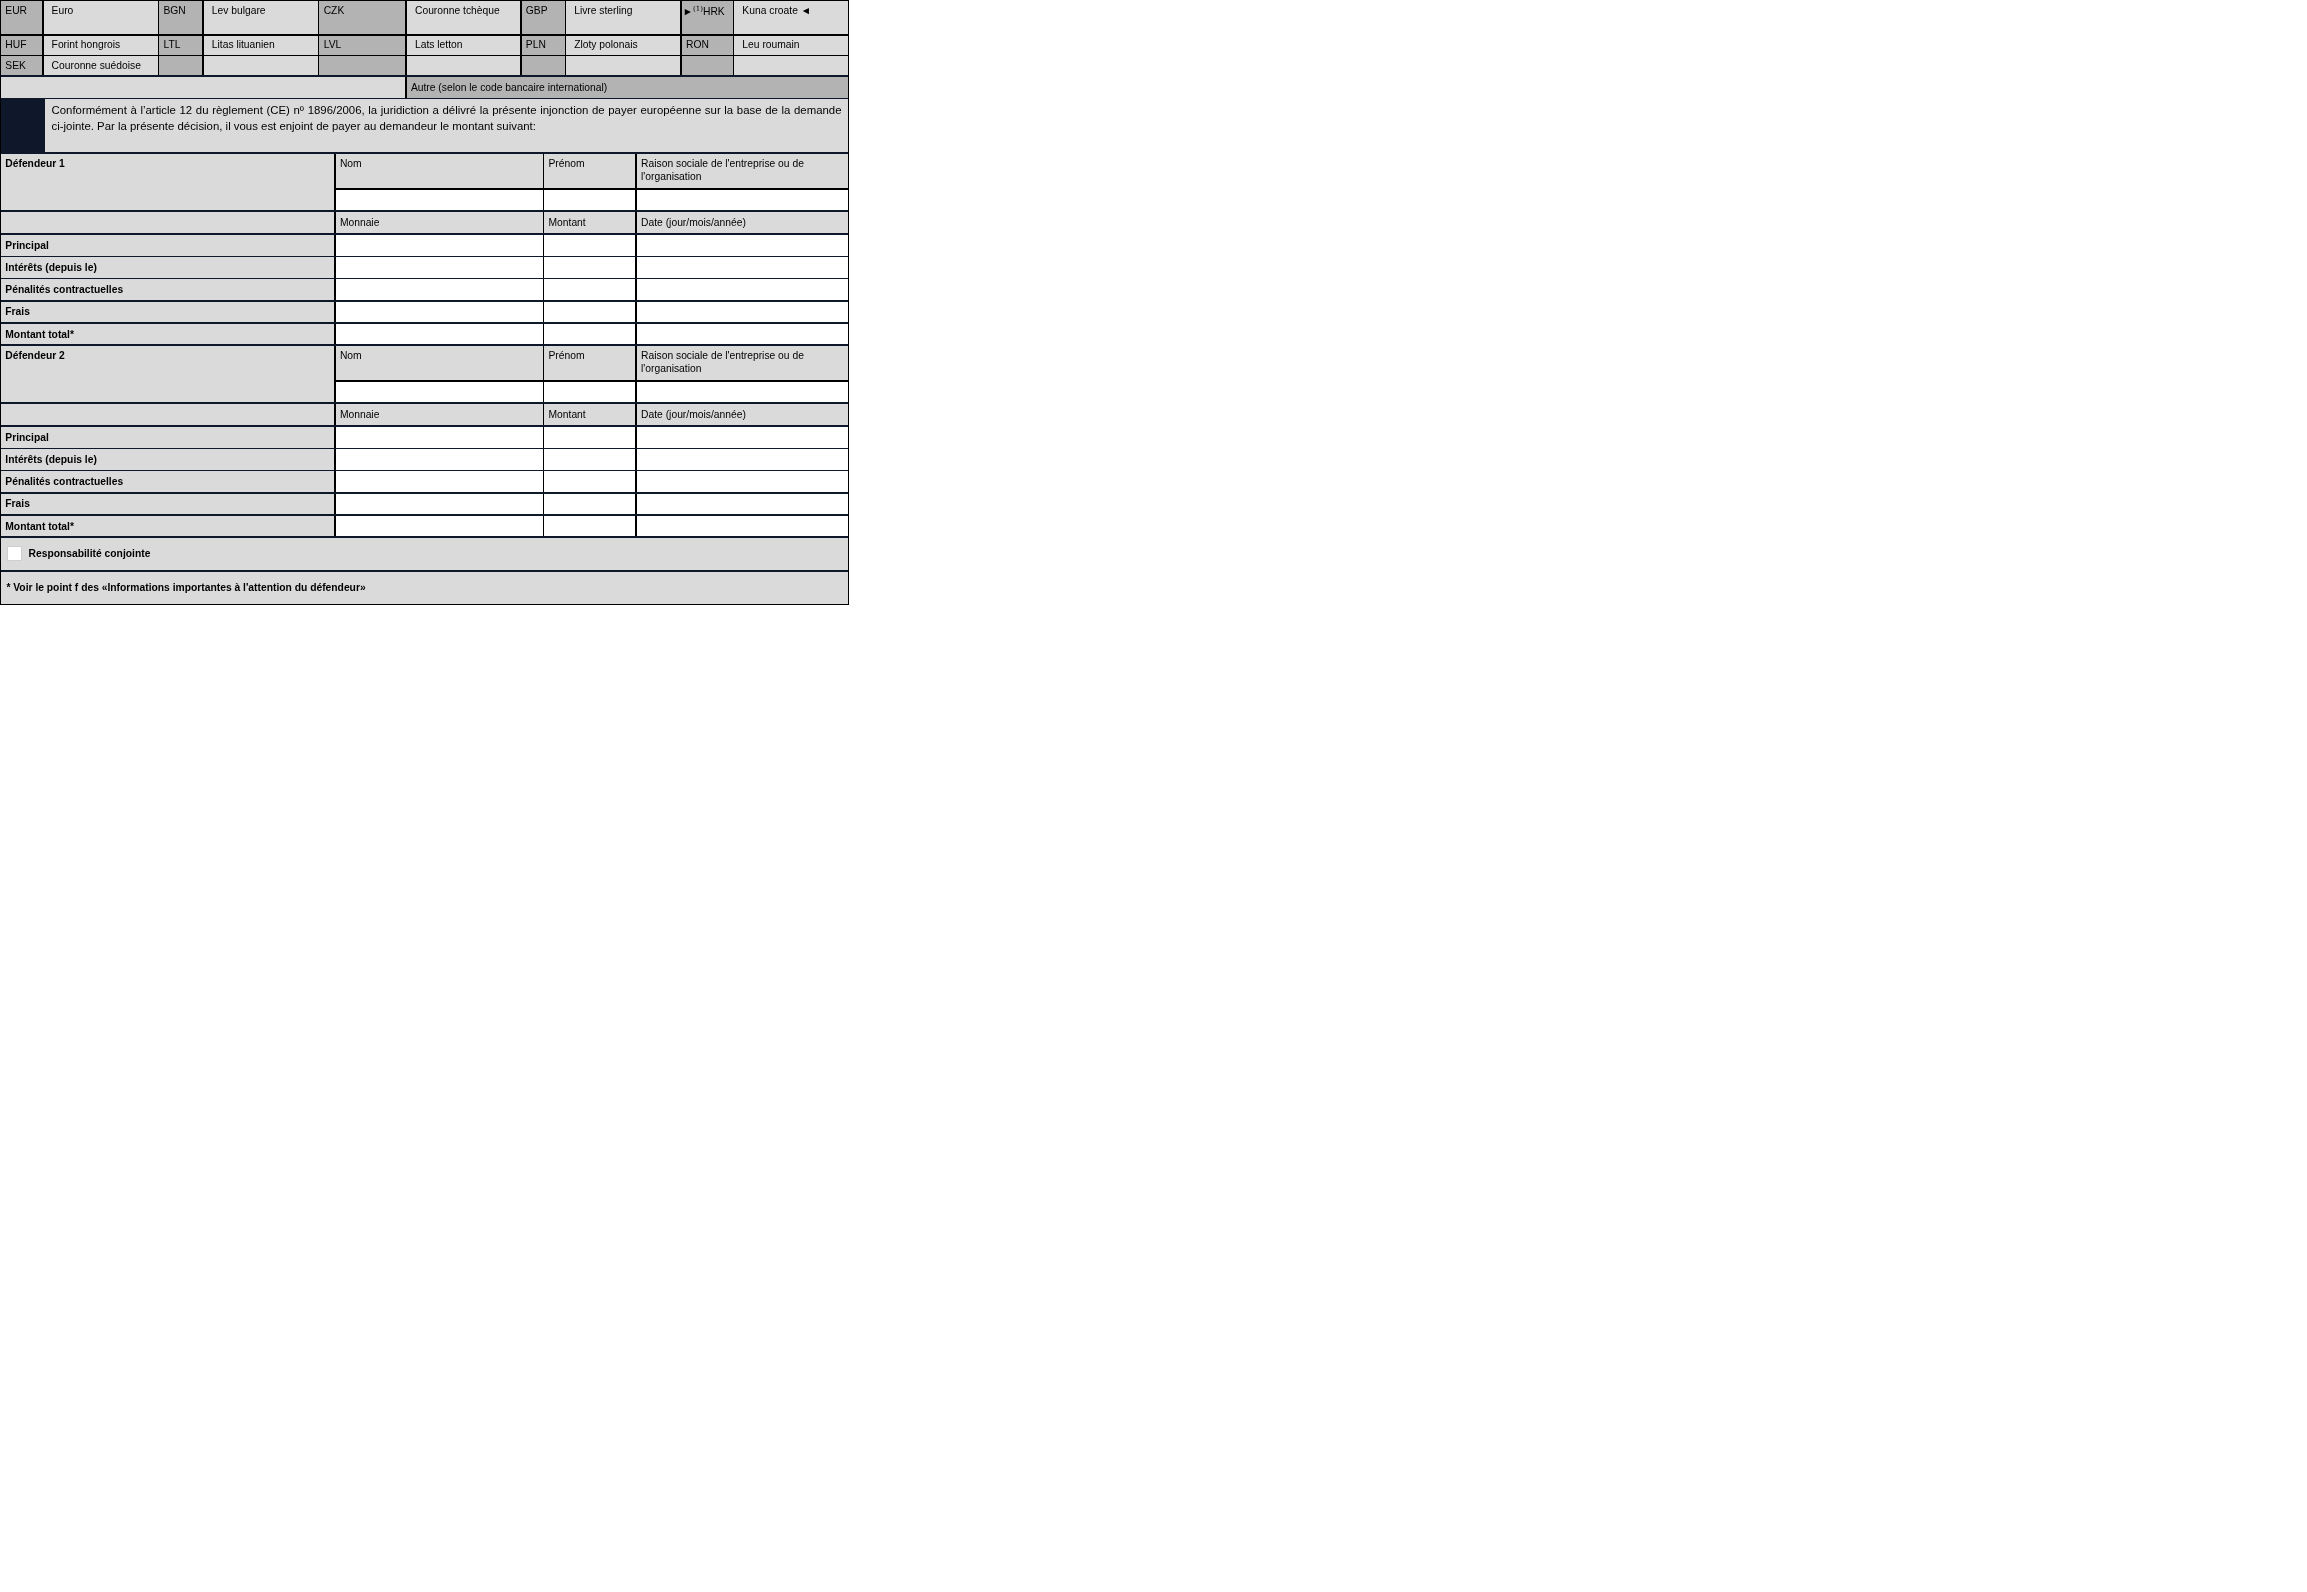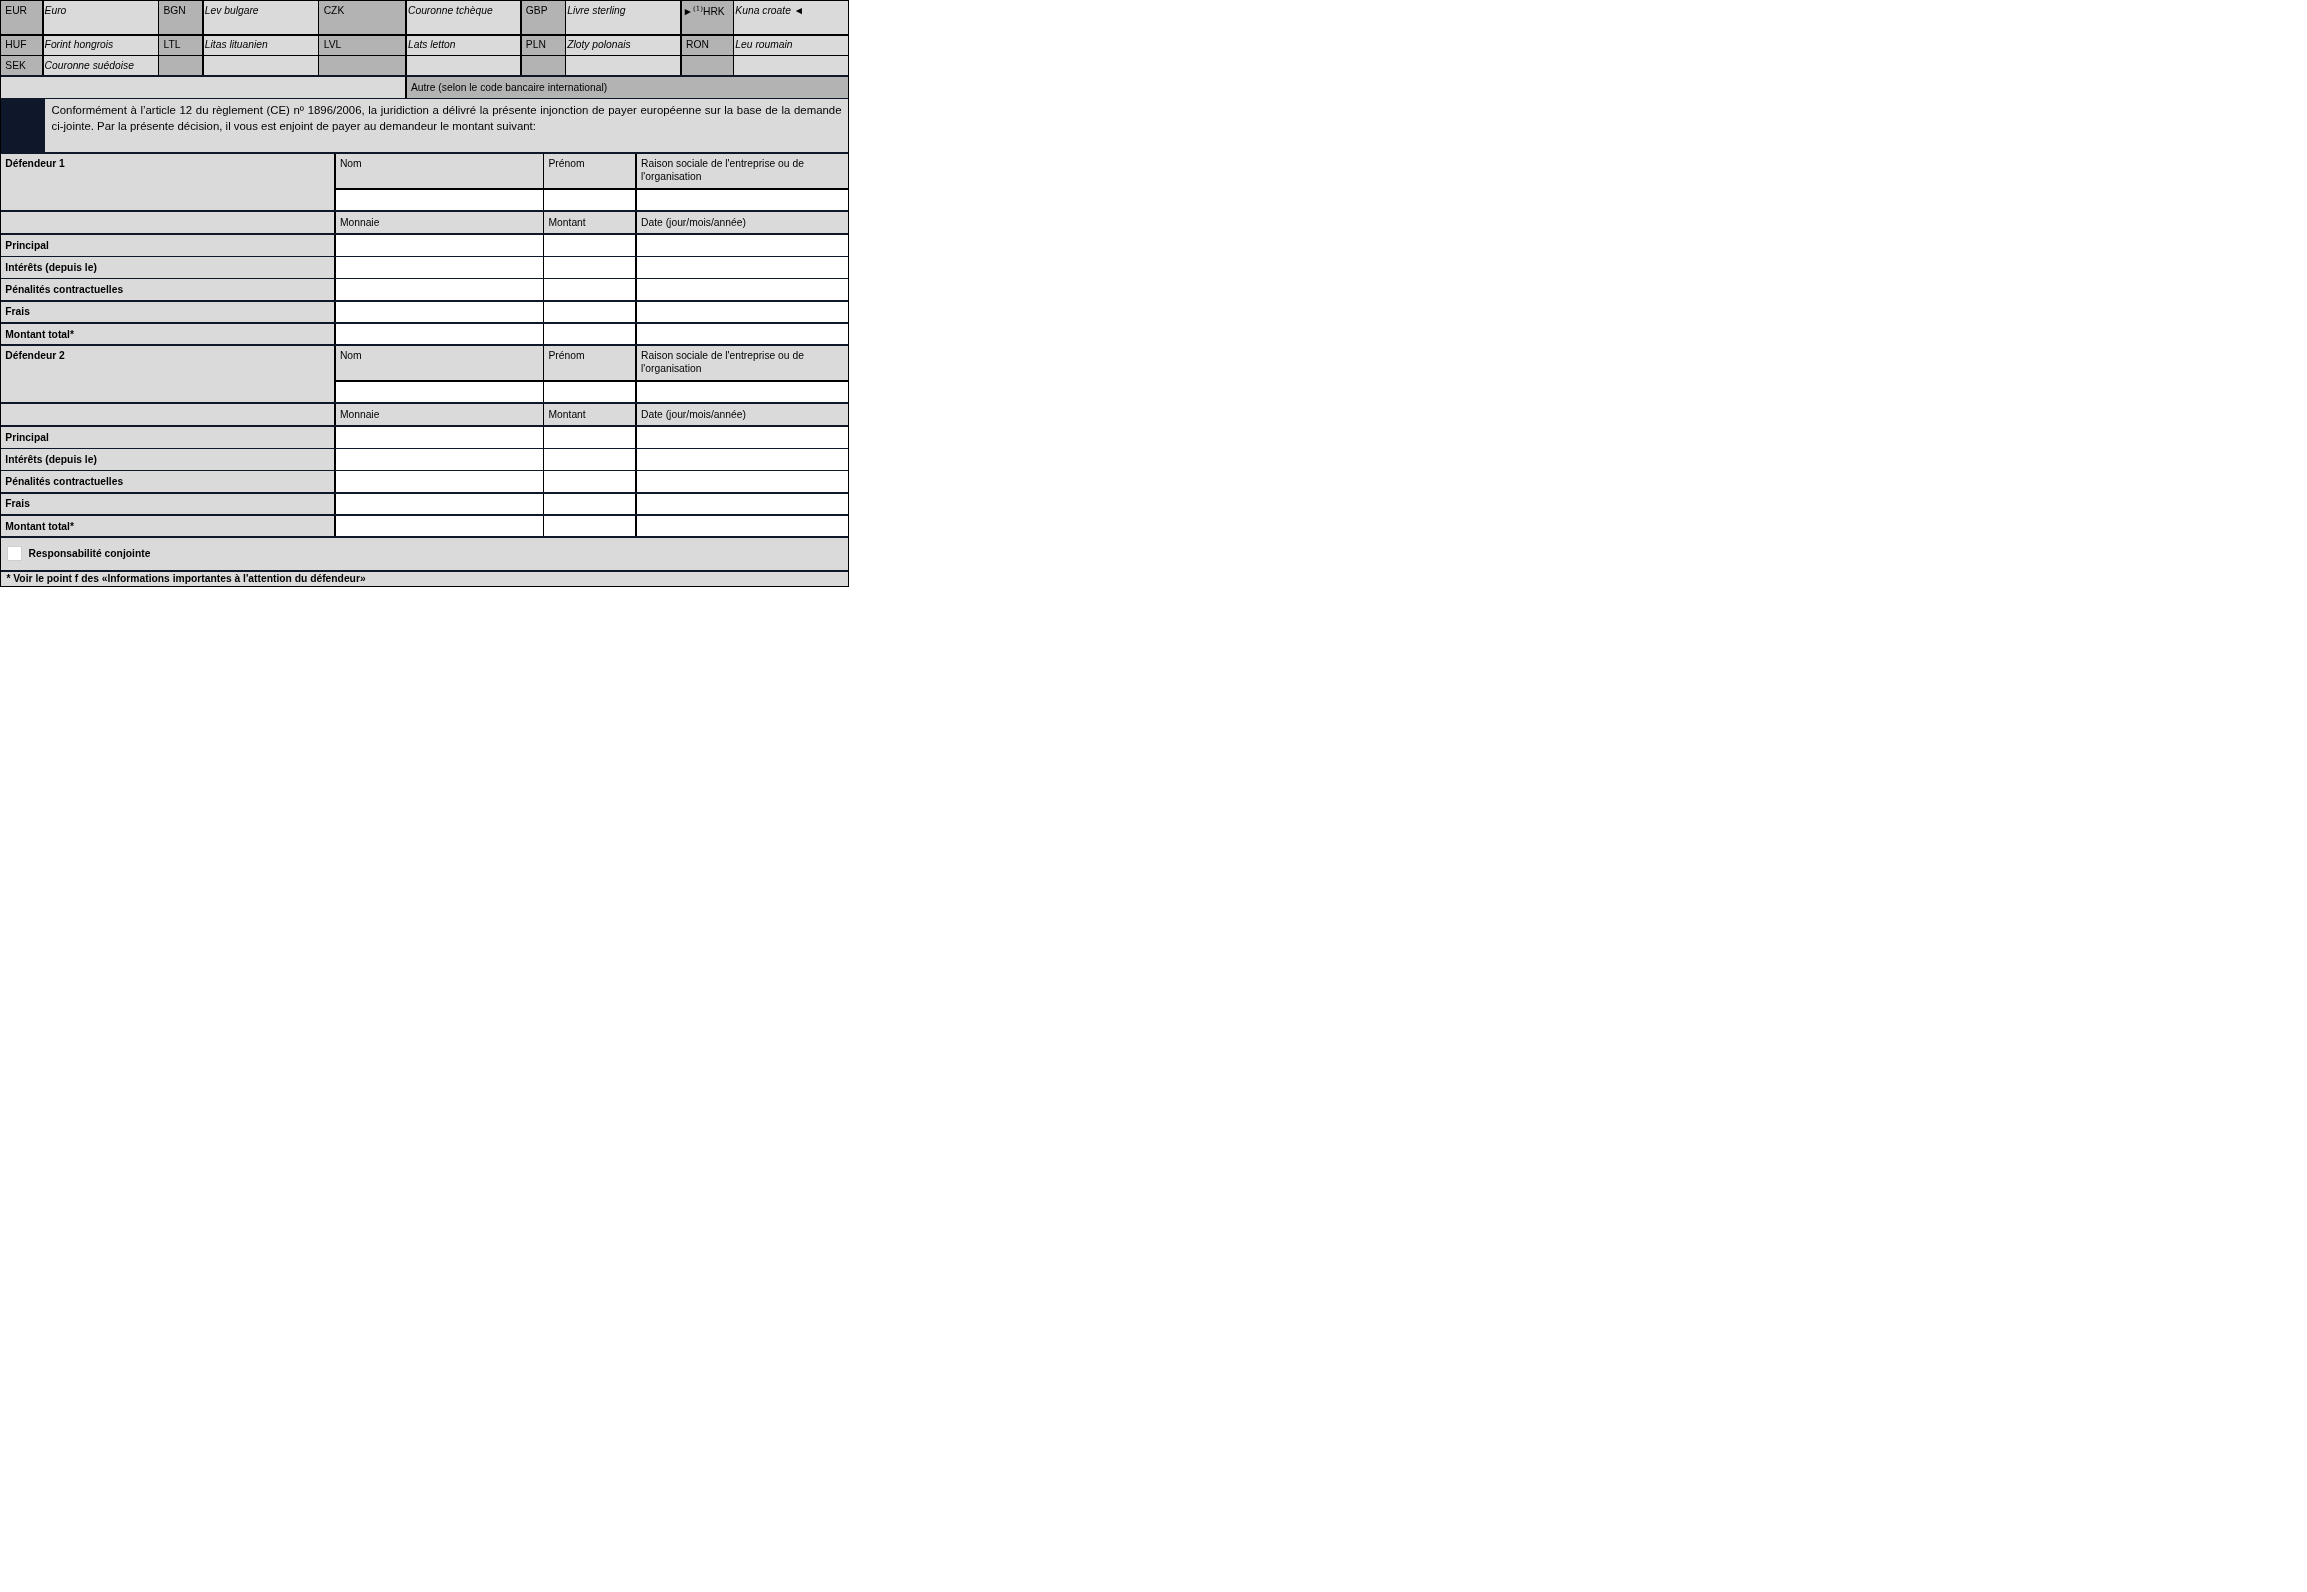--- a/index.html
+++ b/index.html
@@ -30,21 +30,21 @@
   .autre-grid { grid-template-columns: 404px 1fr; grid-template-rows: 21px; }
   .def-grid   { grid-template-columns: 333px 207px 91px 1fr; grid-template-rows: 34px 20.6px; }
   .amthead-grid { grid-template-columns: 333px 207px 91px 1fr; grid-template-rows: 21.7px; }
   .amt-grid   { grid-template-columns: 333px 207px 91px 1fr; grid-template-rows: 20.6px; }
 
   .dk { background: #b3b3b3; }
   .lt { background: #dadada; }
   .wh { background: #ffffff; }
 
   .cell { padding: 2.7px 4.3px; font-size: 10.3px; line-height: 13px; overflow: hidden; }
-  .name-cell { padding-left: 1px; font-style: italic; }
+  .name-cell { padding-left: 8px; }
   .b { font-weight: bold; text-align: center; }
   .vc { display: flex; align-items: center; padding-top: 0; padding-bottom: 0; }
 
   .para-block {
     background: #dadada;
     height: 53px;
     padding: 2.7px 6.5px 0 6.5px;
     font-size: 11.4px;
     font-weight: normal;
     line-height: 16.3px;
@@ -73,21 +73,21 @@
     height: 15px;
     background: #ffffff;
     border: 0.5px solid #cfcfcf;
     margin-left: 6px;
     flex: 0 0 auto;
   }
   .joint-label { margin-left: 6.5px; font-size: 10.3px; font-weight: bold; }
 
   .footnote-row {
     background: #dadada;
-    height: 14px;
+    height: 32px;
     display: flex;
     align-items: center;
     padding-left: 5.4px;
     font-size: 10.3px;
     font-weight: bold;
   }
 </style>
 </head>
 <body>
 

